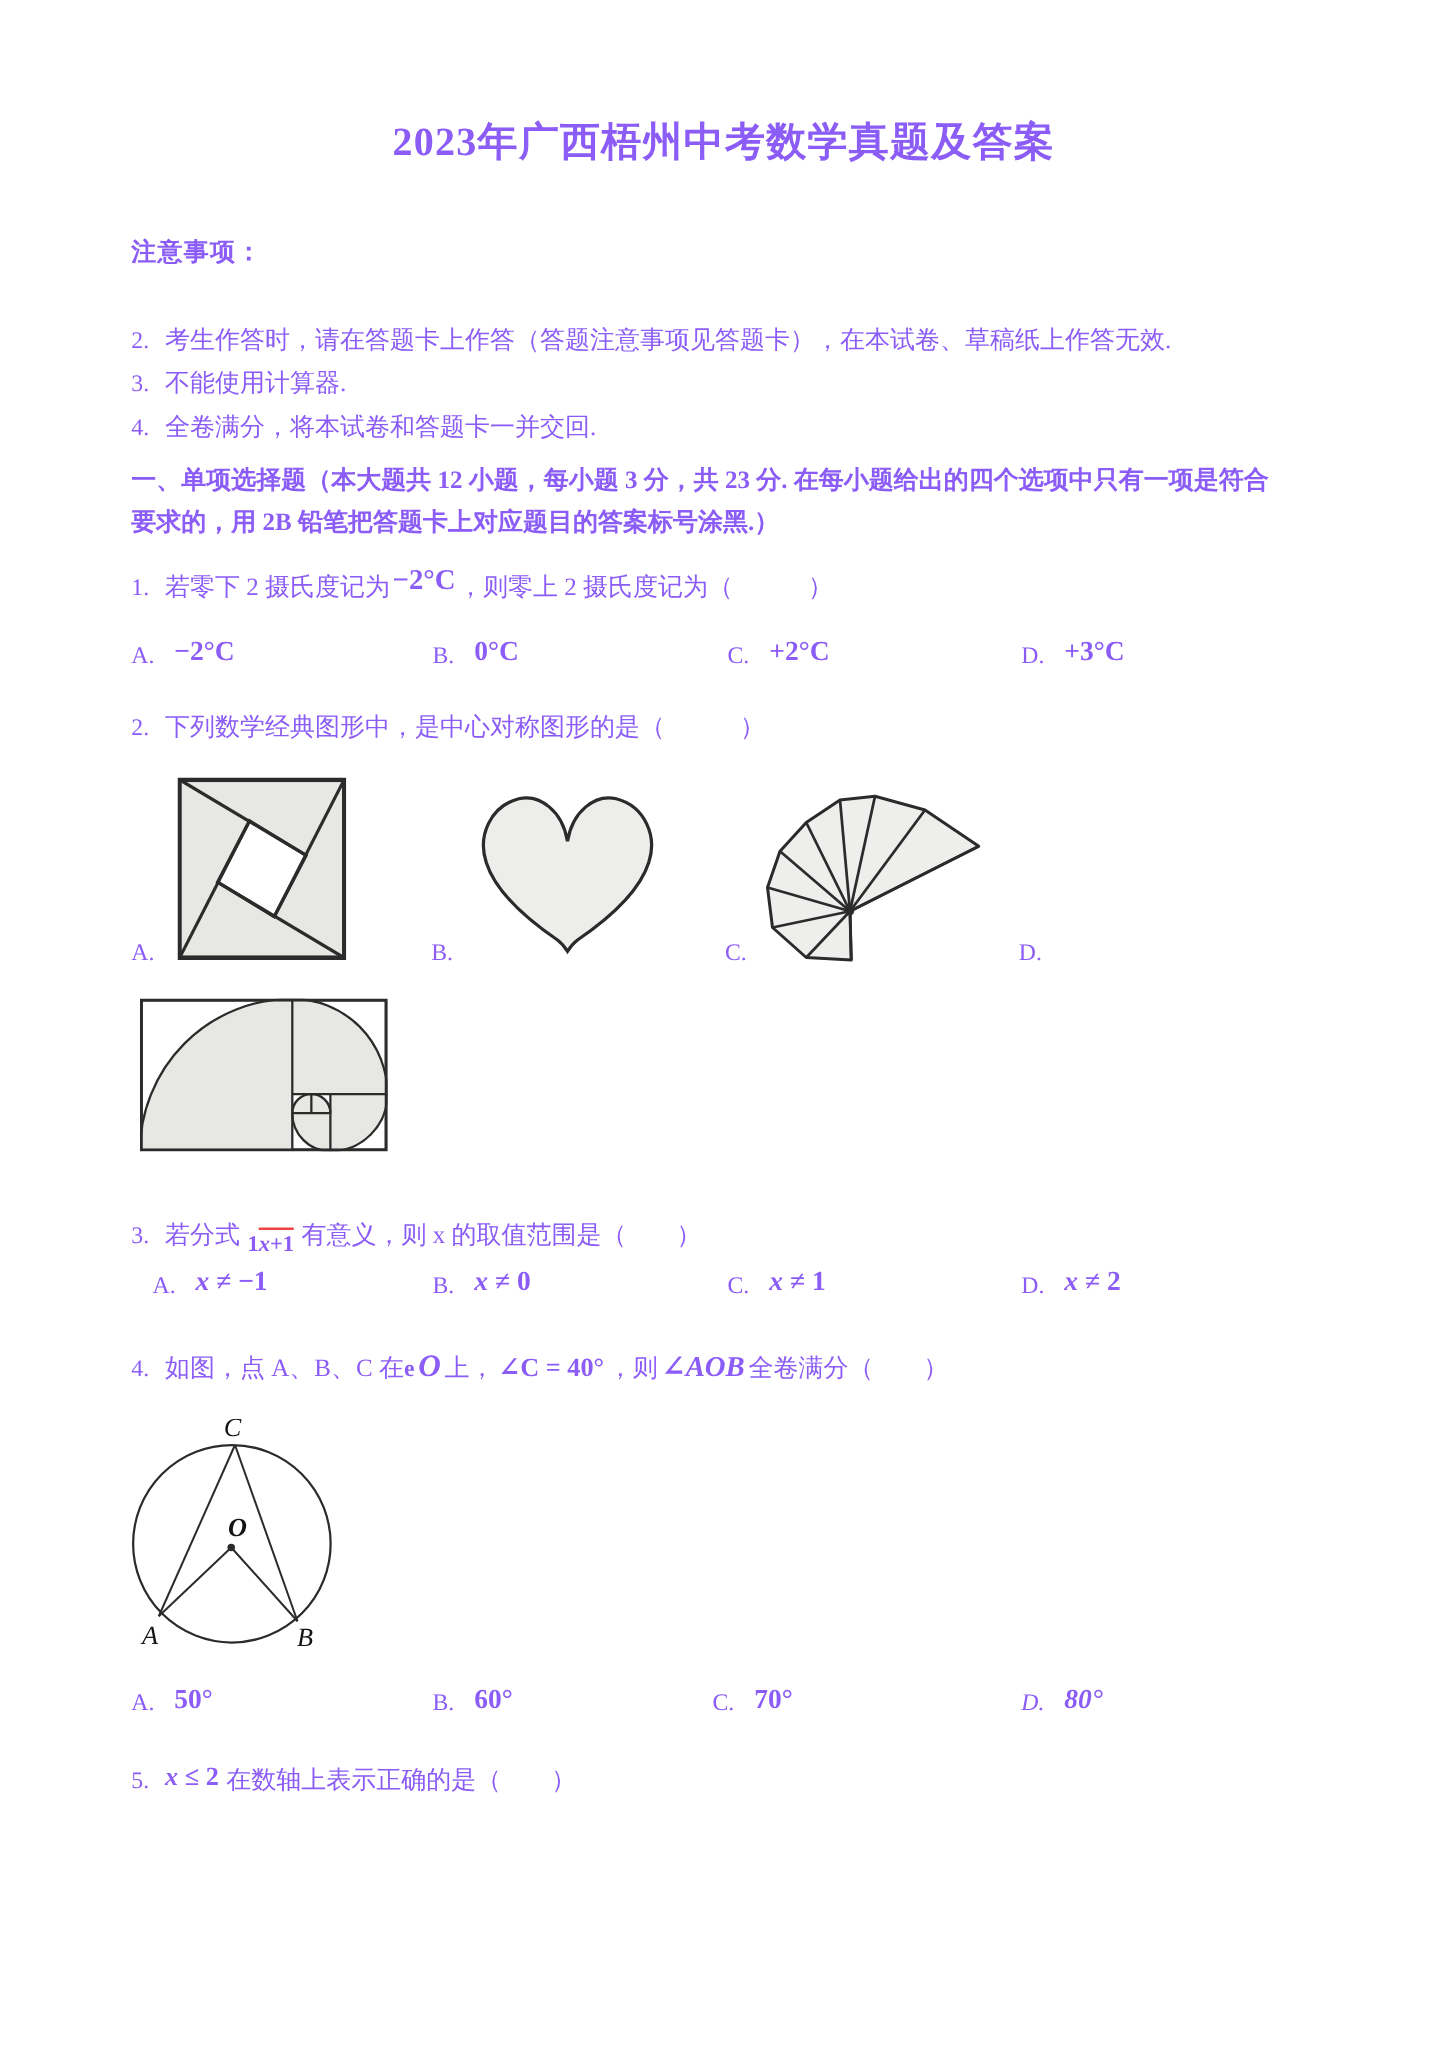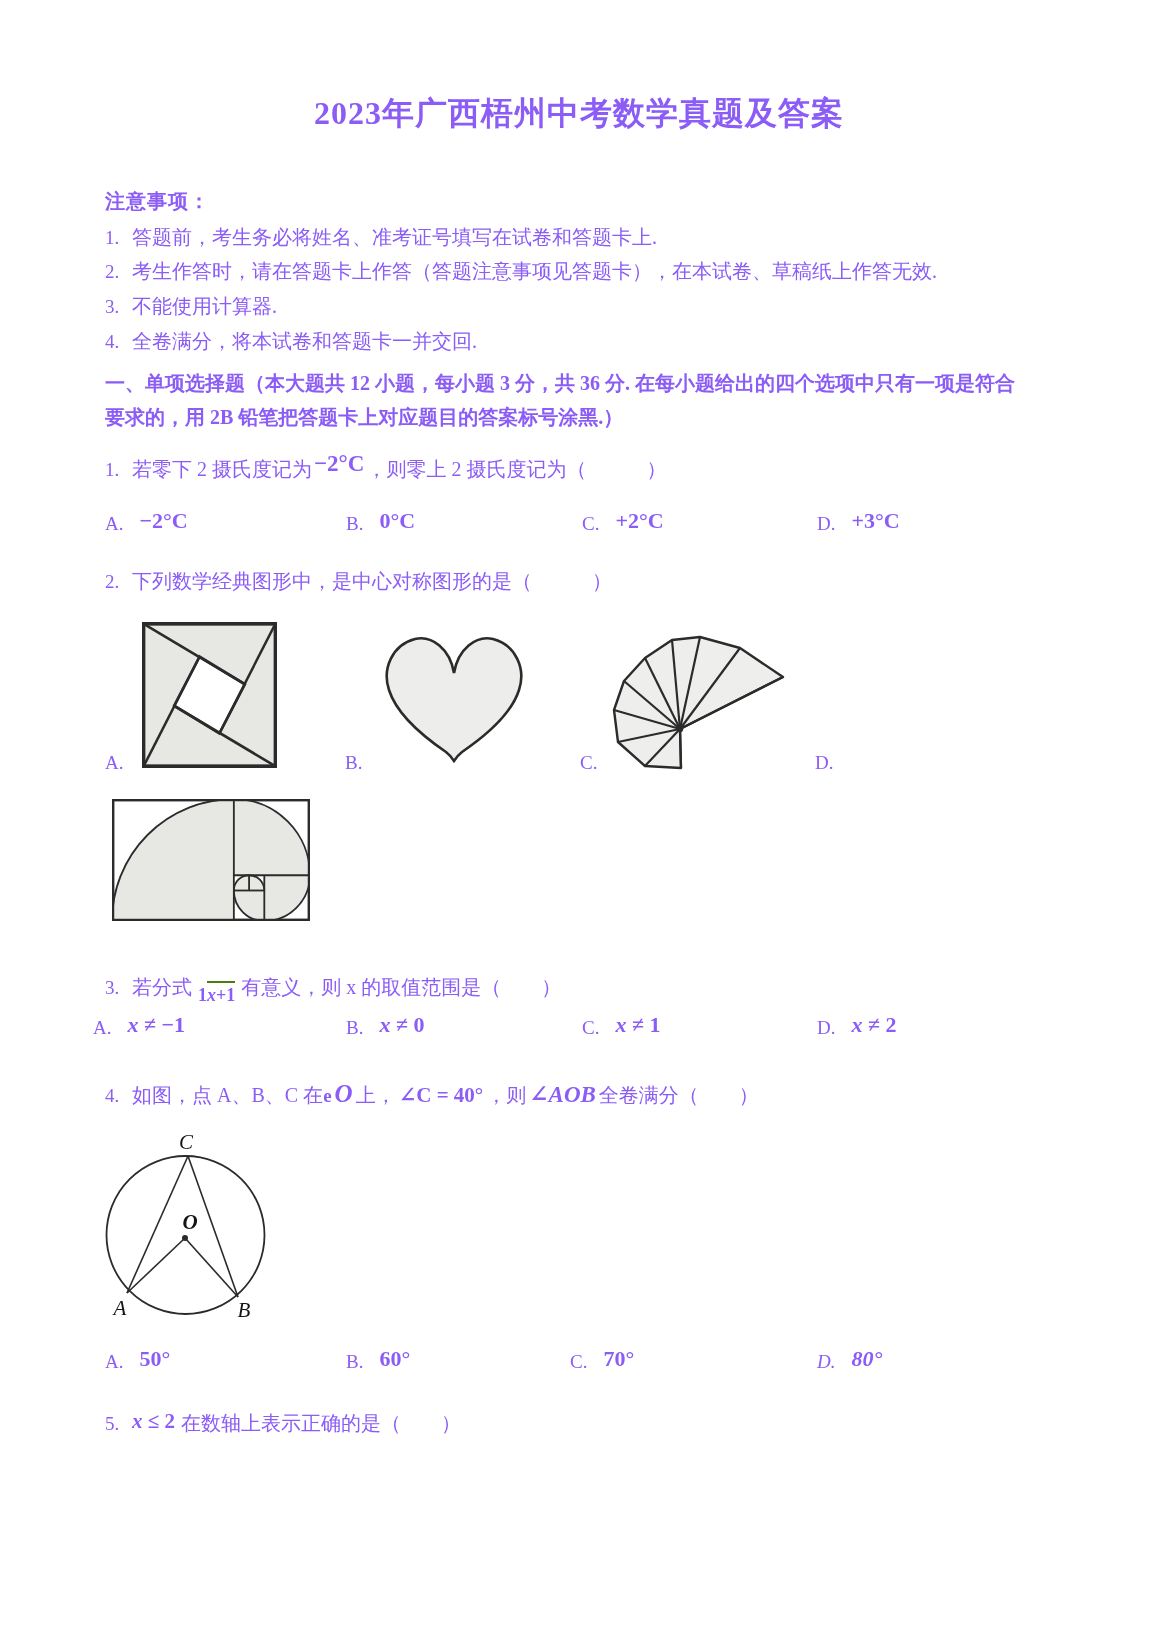--- a/index.html
+++ b/index.html
@@ -18,54 +18,51 @@
   .num{display:inline-block;width:27px;font-size:19px;}
   .secline{left:105px;font-size:20px;font-weight:bold;white-space:nowrap;}
   .mval{font-size:23px;font-weight:bold;position:relative;top:-5px;padding:0 2px;}
   .opt{position:absolute;white-space:nowrap;}
   .opt-label{font-size:19px;}
   .opt-value{font-size:22px;font-weight:bold;margin-left:16px;position:relative;top:-2px;}
   .ov-var{font-style:italic;}
   .fig-label{position:absolute;top:752px;font-size:19px;}
   .frac{display:inline-block;text-align:center;vertical-align:-7px;margin:0 6px;line-height:1;}
   .frac .fnum{font-size:18px;font-weight:bold;padding-bottom:2px;}
-  .frac .fbar{border-top:2px solid #4d7c0f;}
+  .frac .fbar{border-top:2px solid #ef4444;}
   .frac .fden{font-size:18px;font-weight:bold;padding-top:2px;}
   .it{font-style:italic;}
   .b-e{font-weight:bold;font-size:19px;}
   .b-O{font-weight:bold;font-style:italic;font-size:25px;padding:0 3px;}
   .b-cond{font-weight:bold;font-size:21px;padding:0 3px;}
   .b-ang{font-weight:bold;font-style:italic;font-size:23px;padding:0 3px;}
   .q5math{font-weight:bold;font-size:21px;position:relative;top:-2px;padding-right:6px;}
   svg{display:block;}
   svg text{font-family:"Liberation Serif","DejaVu Serif",serif;}
 </style>
 </head>
 <body>
 
 <div class="page">
 
   <div class="abs center page-title">2023年广西梧州中考数学真题及答案</div>
 
   <div class="abs notes-heading">注意事项：</div>
 
-  <div class="abs bodyline" style="top:224px;">
-    <span class="num">1.</span><span>答题前，考生务必将姓名、准考证号填写在试卷和答题卡上.</span>
-  </div>
   <div class="abs bodyline" style="top:258px;">
     <span class="num">2.</span><span>考生作答时，请在答题卡上作答（答题注意事项见答题卡），在本试卷、草稿纸上作答无效.</span>
   </div>
   <div class="abs bodyline" style="top:293px;">
     <span class="num">3.</span><span>不能使用计算器.</span>
   </div>
   <div class="abs bodyline" style="top:328px;">
     <span class="num">4.</span><span>全卷满分，将本试卷和答题卡一并交回.</span>
   </div>
 
-  <div class="abs secline" style="top:370px;">一、单项选择题（本大题共 12 小题，每小题 3 分，共 36 分. 在每小题给出的四个选项中只有一项是符合</div>
+  <div class="abs secline" style="top:370px;">一、单项选择题（本大题共 12 小题，每小题 3 分，共 23 分. 在每小题给出的四个选项中只有一项是符合</div>
   <div class="abs secline" style="top:404px;">要求的，用 2B 铅笔把答题卡上对应题目的答案标号涂黑.）</div>
 
   <div class="abs bodyline" style="top:456px;">
     <span class="num">1.</span><span>若零下 2 摄氏度记为</span><span class="mval">−2°C</span><span>，则零上 2 摄氏度记为（　　　）</span>
   </div>
   <div>
     <div class="opt" style="left:105px;top:510px;">
       <span class="opt-label">A.</span><span class="opt-value">−2°C</span>
     </div>
     <div class="opt" style="left:346px;top:510px;">
@@ -141,21 +138,21 @@
       <path d="M120,90 A15,15 0 0 1 135,75"></path>
       <path d="M135,75 A15,15 0 0 1 150,90"></path>
     </g>
     <rect x="1" y="1" width="193" height="118" fill="none" stroke="#2b2b2b" stroke-width="2.4"></rect>
   </svg>
 
   <div class="abs bodyline" style="top:974px;">
     <span class="num">3.</span><span>若分式</span><span class="frac"><span class="fnum">1</span><span class="fbar"><span class="fden"><span class="it">x</span><span>+1</span></span></span></span><span>有意义，则 x 的取值范围是（　　）</span>
   </div>
   <div>
-    <div class="opt" style="left:93px;top:1014px;">
+    <div class="opt" style="left:122px;top:1014px;">
       <span class="opt-label">A.</span><span class="opt-value"><span class="ov-var">x</span> <span>≠ −1</span></span>
     </div>
     <div class="opt" style="left:346px;top:1014px;">
       <span class="opt-label">B.</span><span class="opt-value"><span class="ov-var">x</span> <span>≠ 0</span></span>
     </div>
     <div class="opt" style="left:582px;top:1014px;">
       <span class="opt-label">C.</span><span class="opt-value"><span class="ov-var">x</span> <span>≠ 1</span></span>
     </div>
     <div class="opt" style="left:817px;top:1014px;">
       <span class="opt-label">D.</span><span class="opt-value"><span class="ov-var">x</span> <span>≠ 2</span></span>

